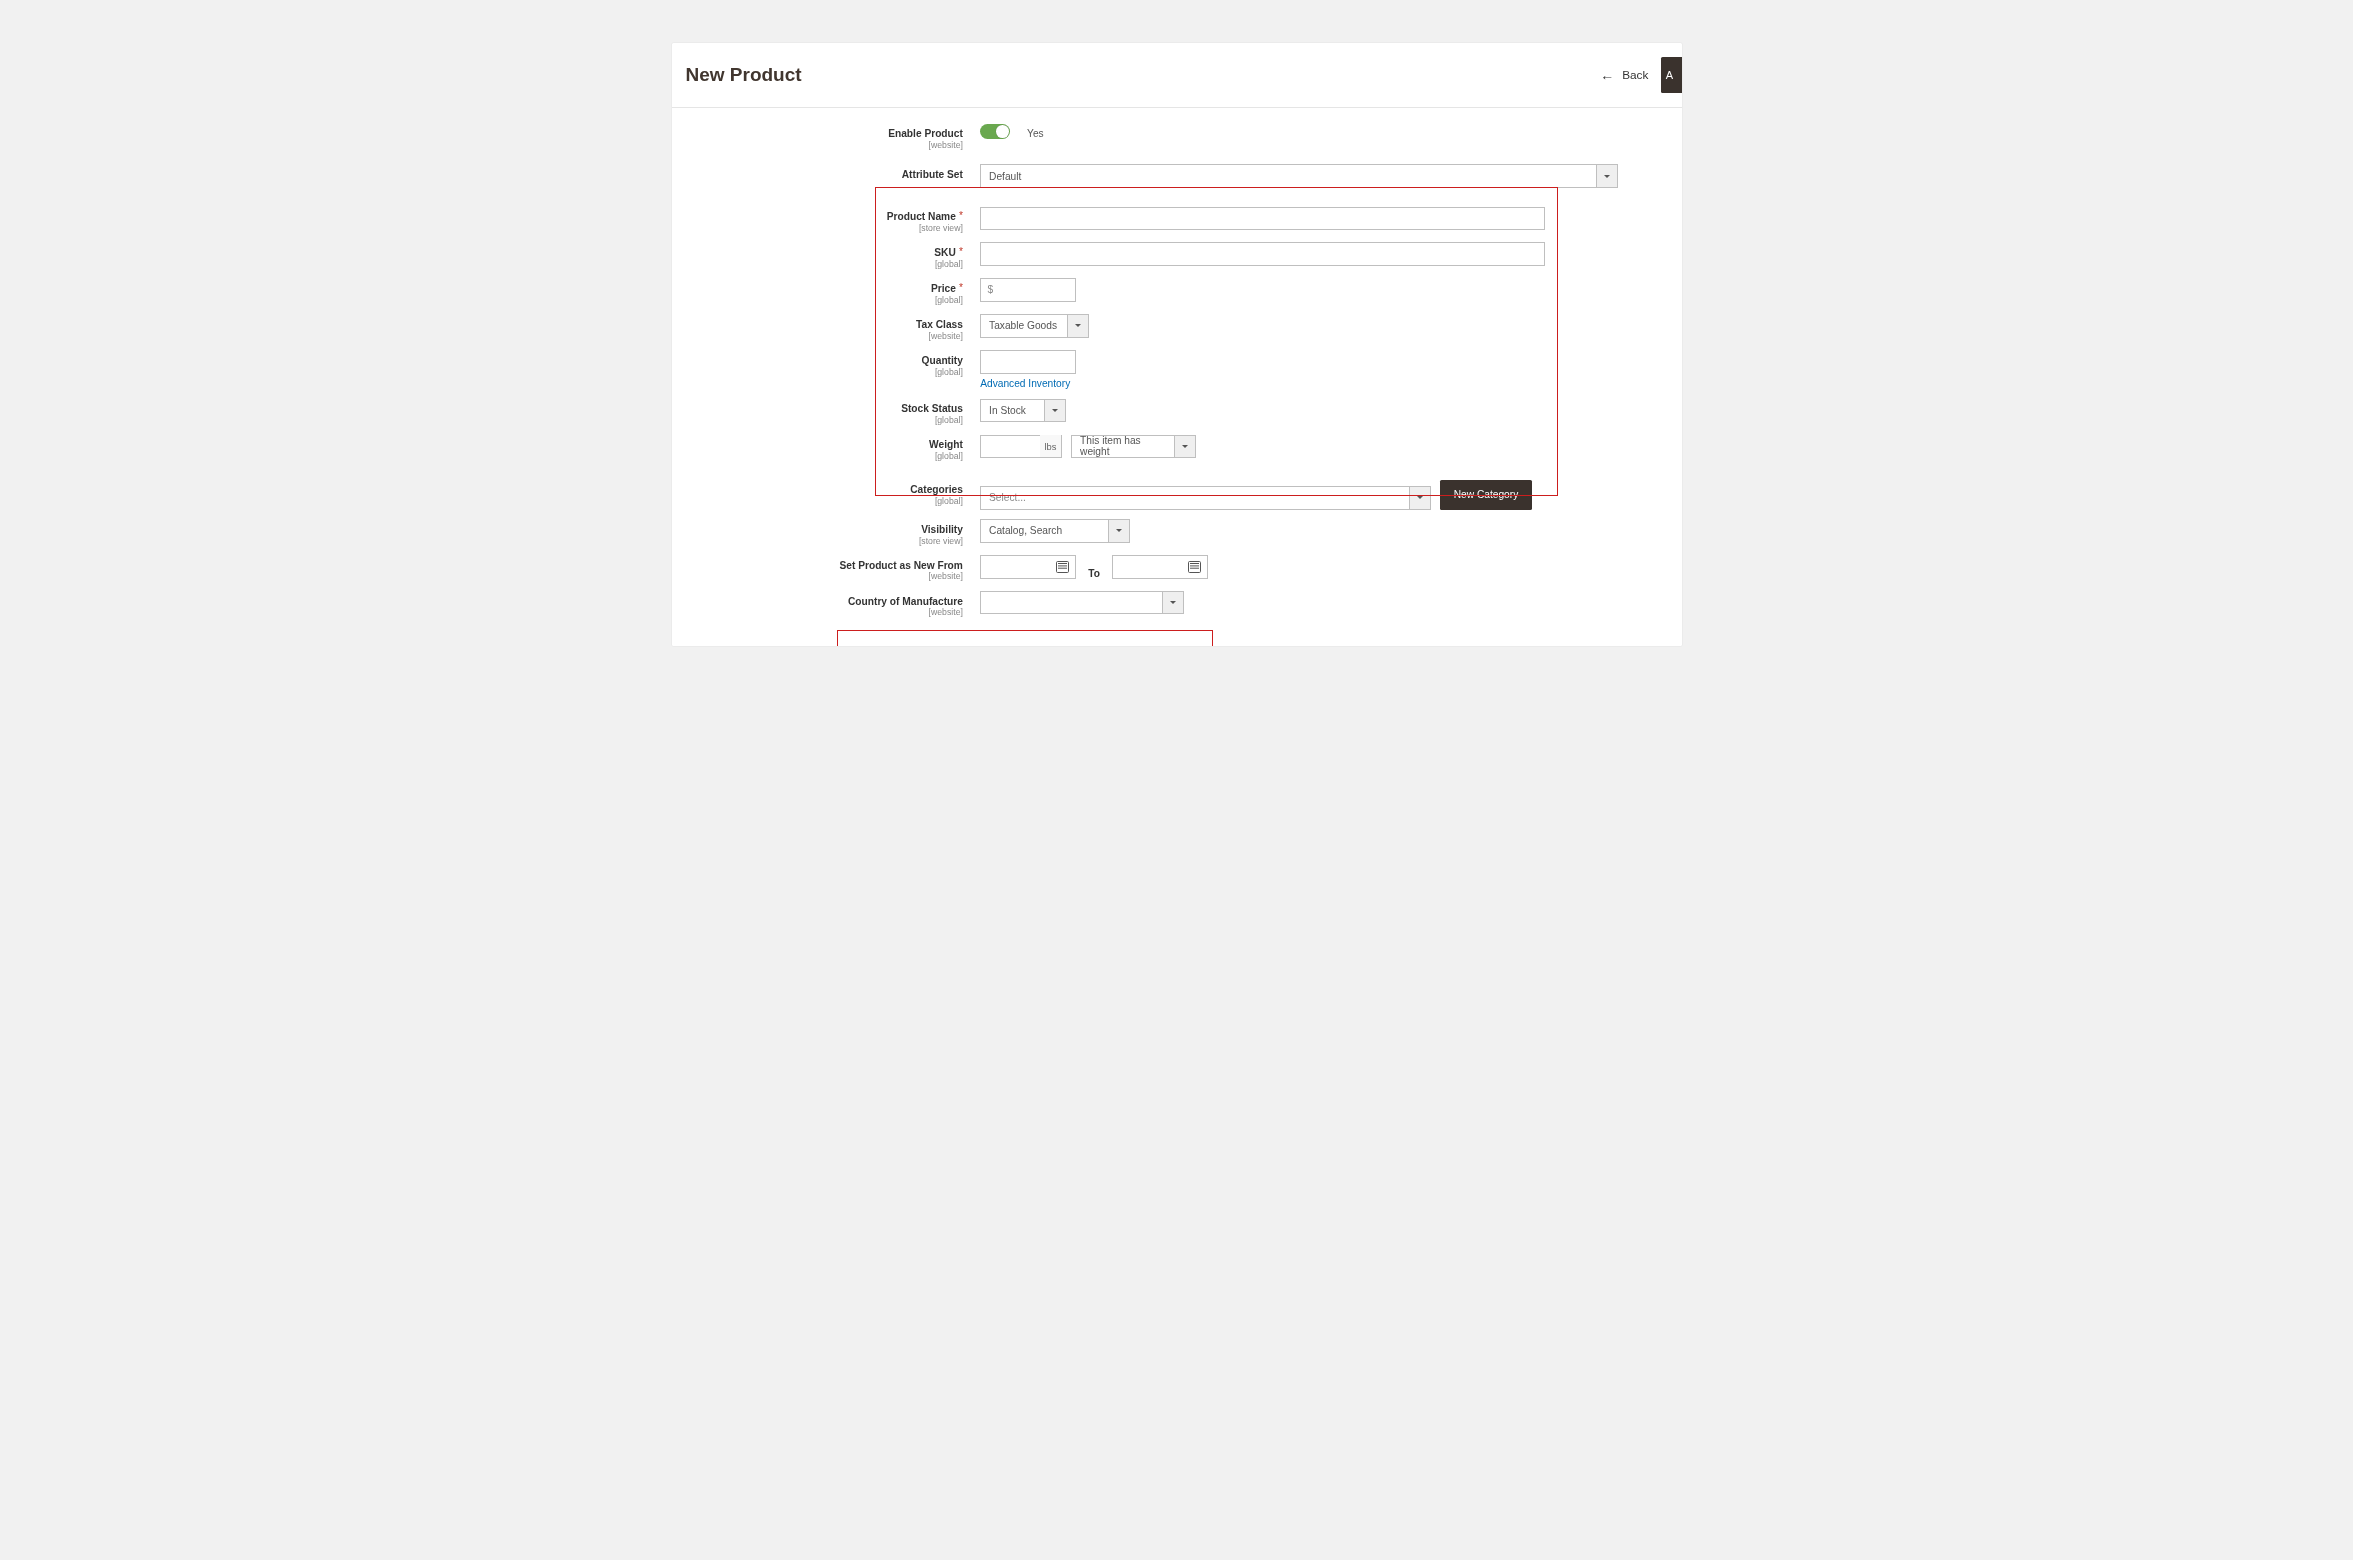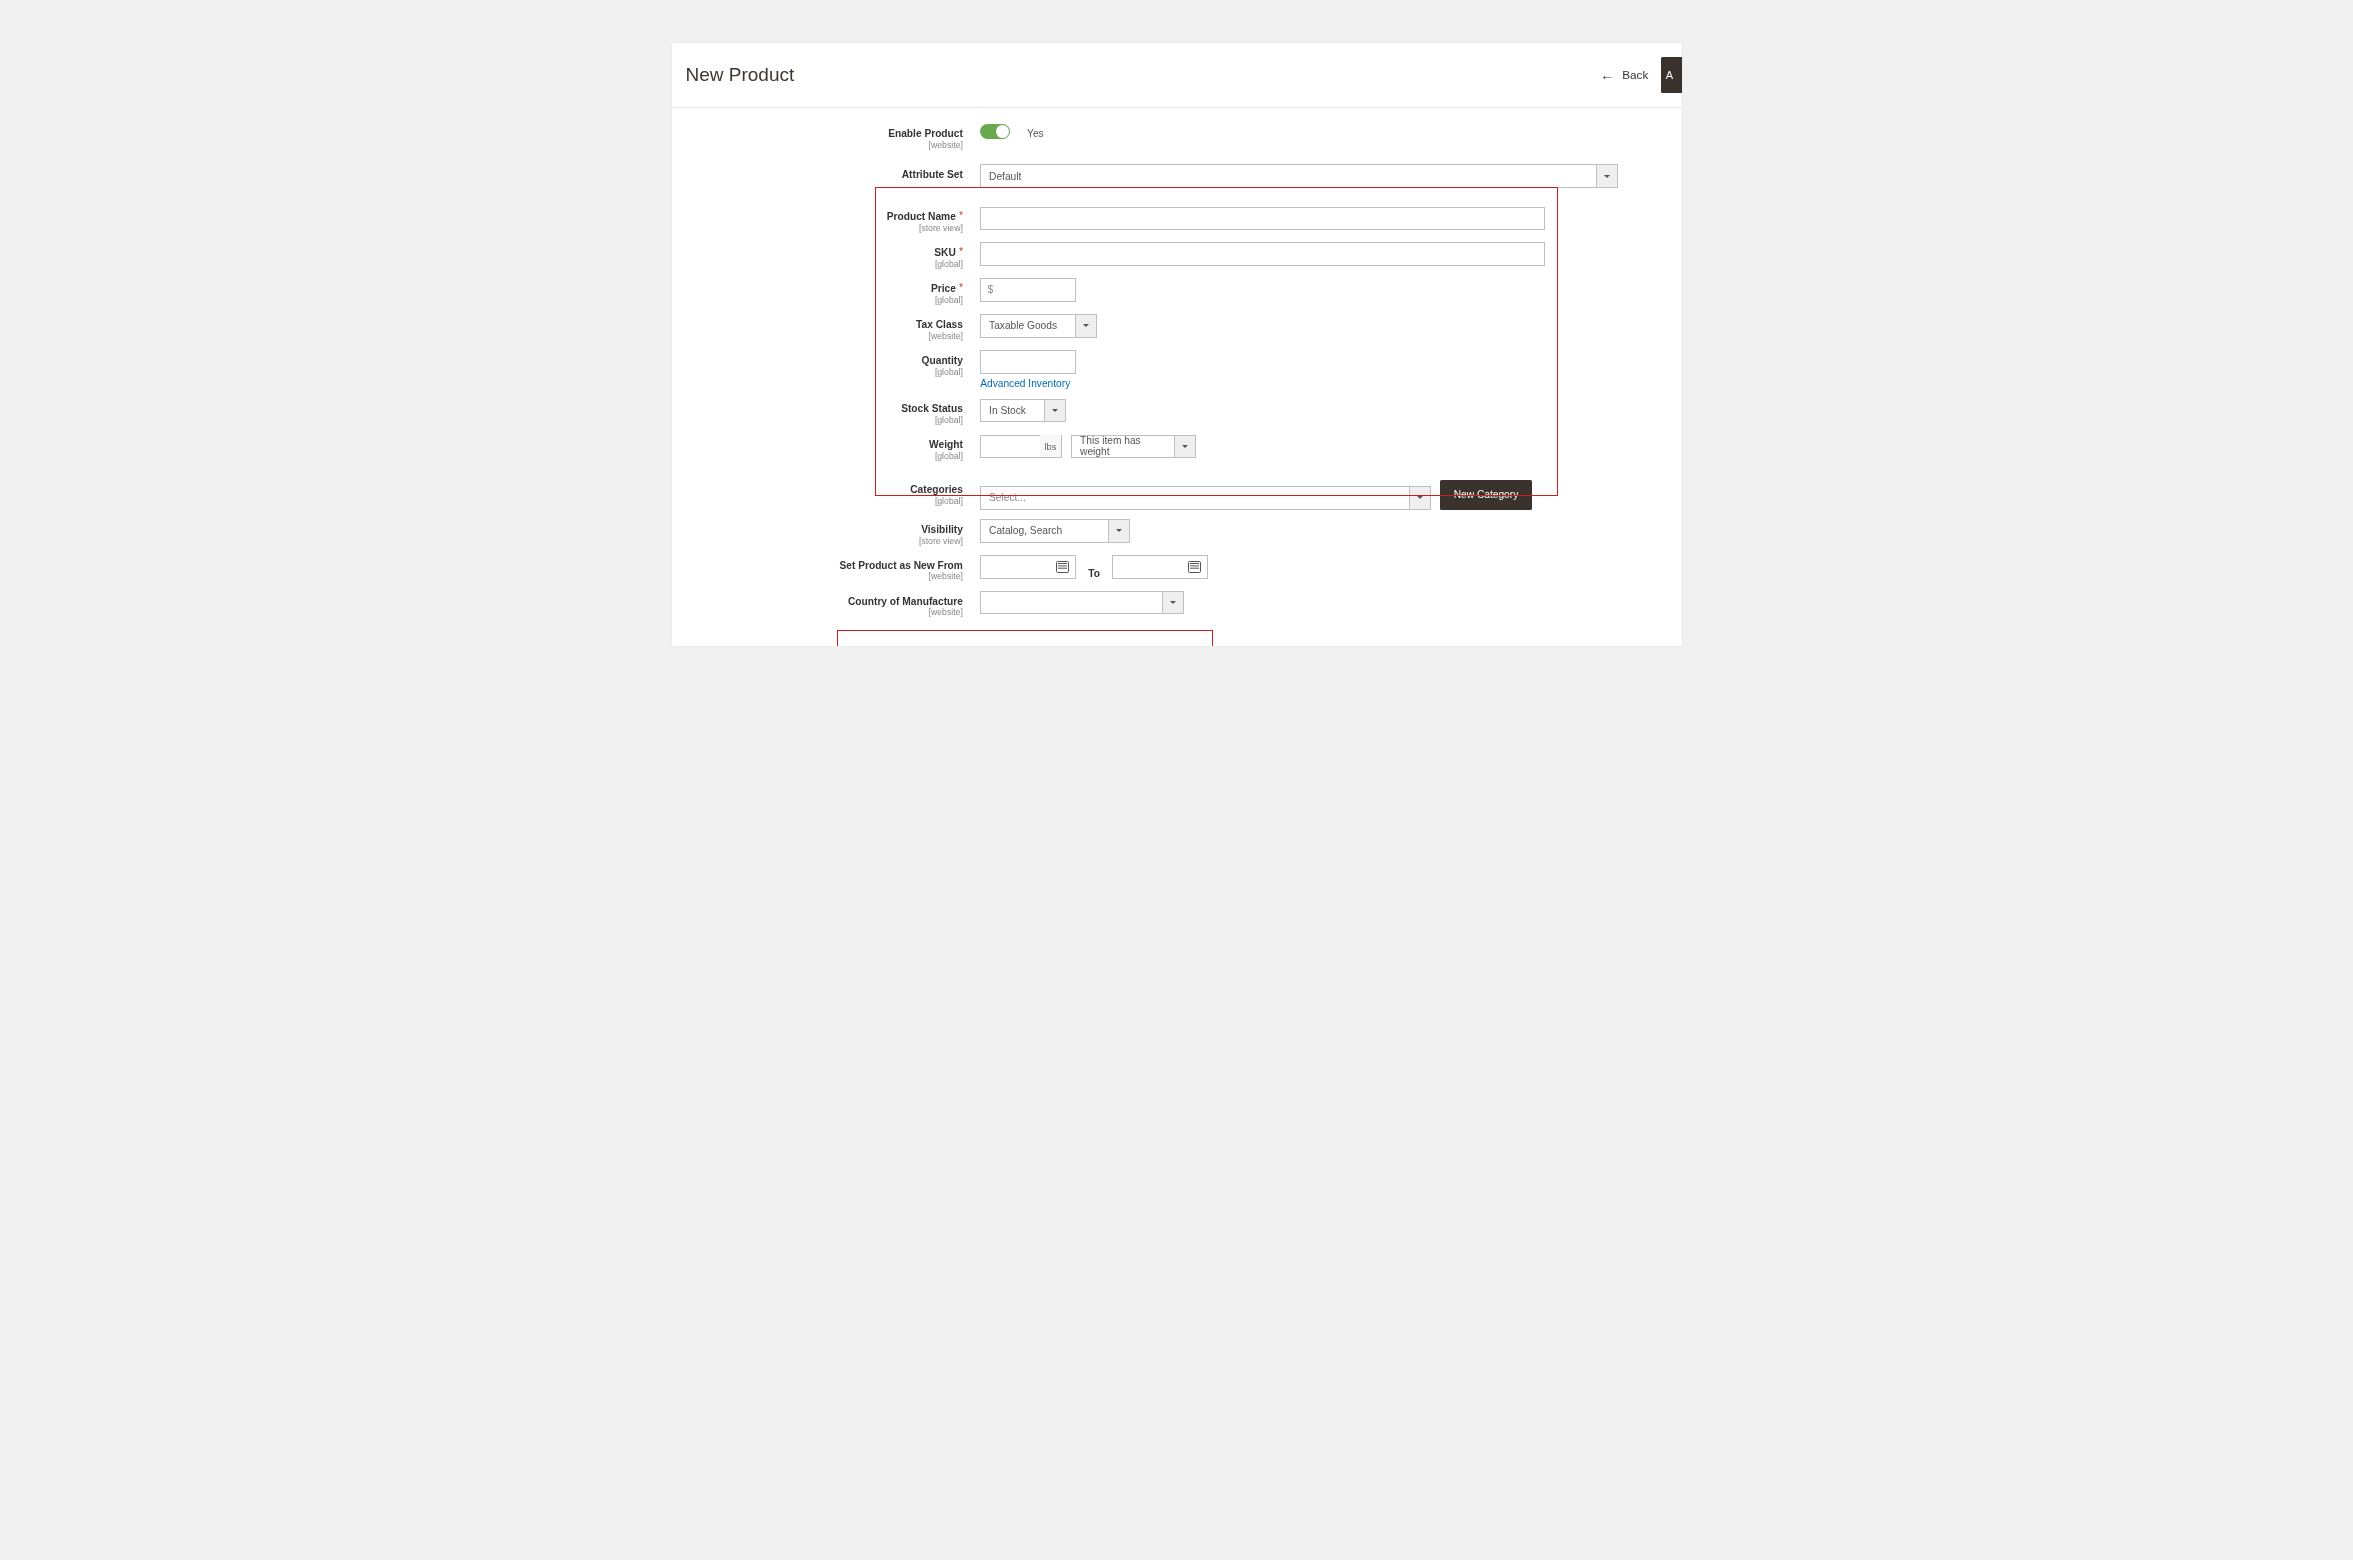--- a/index.html
+++ b/index.html
@@ -21,21 +21,21 @@
   }
   .panel-header {
     display:flex;
     align-items:center;
     justify-content:space-between;
     padding: 14px 15.7px 14px 14px;
     border-bottom: 0.8px solid #e5e5e5;
   }
   .page-title {
     font-size: 19px;
-    font-weight: 400;
+    font-weight: 700;
     color: #41362f;
   }
   .header-actions {
     display:flex;
     align-items:center;
     gap: 12.6px;
   }
   .back-btn {
     display:flex;
     align-items:center;
@@ -242,21 +242,21 @@
       </div>
     </div>
 
     <div class="row">
       <div class="label-col">
         <span class="label-main">Tax Class</span>
         <div class="label-scope">[website]</div>
       </div>
       <div class="field-col">
         <div class="select-wrapper">
-          <div class="select-body" style="width:96px;">Taxable Goods</div>
+          <div class="select-body" style="width:88px;">Taxable Goods</div>
           <div class="select-caret">
               <div class="caret-down"></div>
             </div>
         </div>
       </div>
     </div>
 
     <div class="row">
       <div class="label-col">
         <span class="label-main">Quantity</span>

